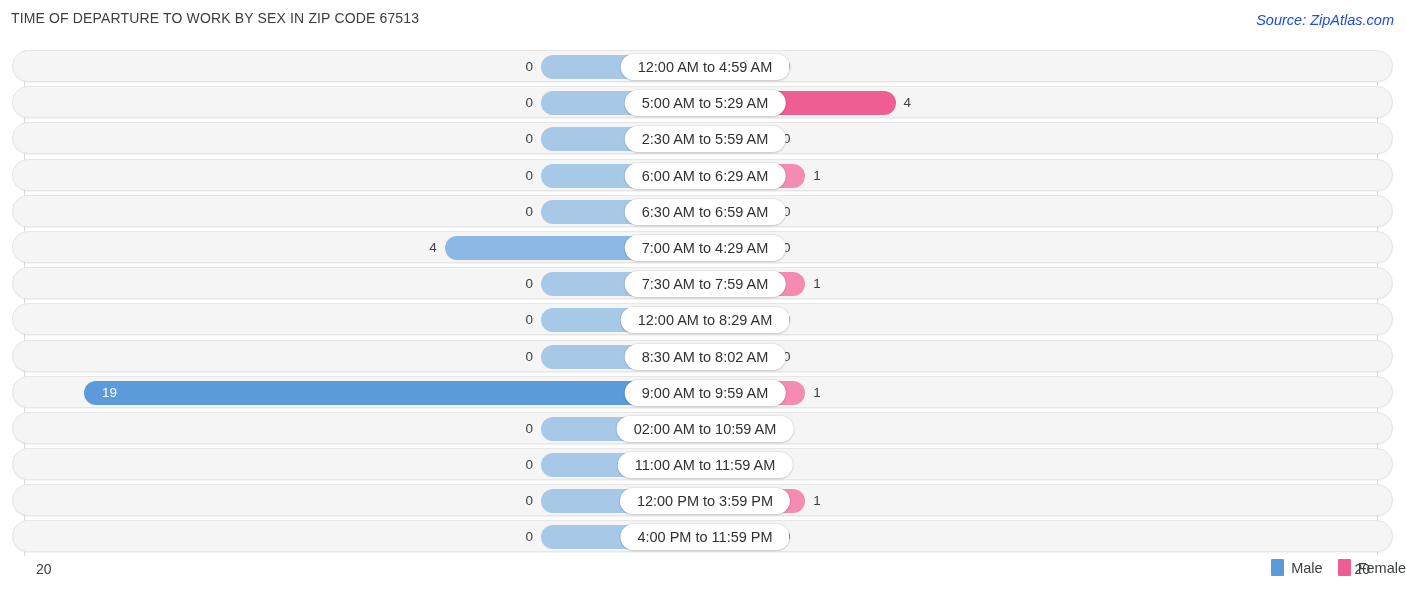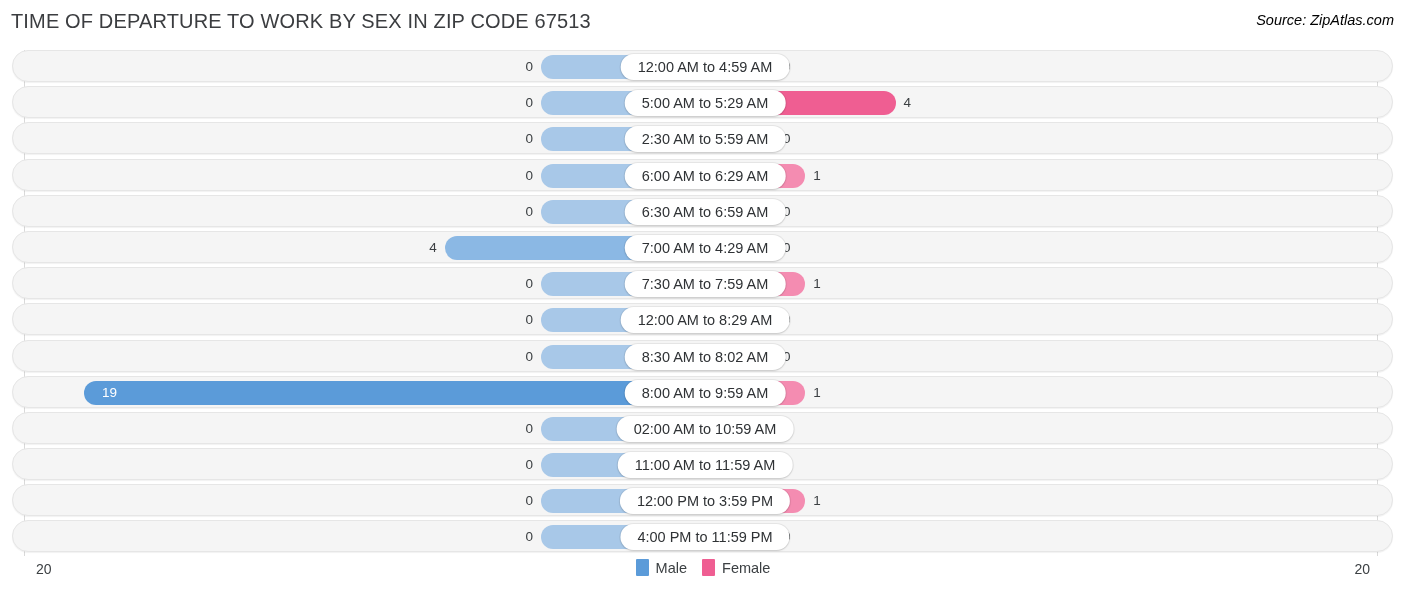--- a/index.html
+++ b/index.html
@@ -21,33 +21,33 @@
   .header {
     position: absolute;
     top: 0; left: 0;
     width: 1406px;
     height: 42px;
   }
   .chart-title {
     position: absolute;
     left: 11px;
     top: 10px;
-    font-size: 20px;
+    font-size: 14px;
     font-weight: 400;
     letter-spacing: 0.15px;
     color: #3b3d40;
     white-space: nowrap;
   }
   .source-note {
     position: absolute;
     right: 12px;
     top: 12px;
     font-size: 14.5px;
     font-style: italic;
-    color: #000000;
+    color: #1d4ed8;
     white-space: nowrap;
   }
 
   
   .plot {
     position: absolute;
     left: 0;
     top: 50px;
     width: 1406px;
     height: 505px;
@@ -158,21 +158,21 @@
     color: #3c4043;
   }
   .axis-val.left  { left: 36px; }
   .axis-val.right { right: 36px; }
 
   .legend {
     position: absolute;
     left: 0; right: 0;
     top: 3px;
     display: flex;
-    justify-content: center;
+    justify-content: flex-end;
     align-items: center;
     gap: 15px;
   }
   .legend-item {
     display: flex;
     align-items: center;
     gap: 7px;
   }
   .legend-swatch {
     width: 13px;
@@ -276,21 +276,21 @@
         <div class="cat-wrap">
           <div class="cat-label">8:30 AM to 8:02 AM</div>
         </div>
       </div>
       <div class="row">
         <div class="bar male" style="width: 615.95px; background: rgb(91, 155, 217);"></div>
         <div class="bar female" style="width: 100.15px; background: rgb(244, 140, 177);"></div>
         <div class="val male inside" style="right: auto; left: 89.05px; margin-right: 12px;">19</div>
         <div class="val female" style="margin-left: 108.15px;">1</div>
         <div class="cat-wrap">
-          <div class="cat-label">8:00 AM to 9:59 AM</div>
+          <div class="cat-label">9:00 AM to 9:59 AM</div>
         </div>
       </div>
       <div class="row">
         <div class="bar male" style="width: 159px; background: rgb(168, 200, 232);"></div>
         <div class="bar female" style="width: 70px; background: rgb(247, 169, 196);"></div>
         <div class="val male" style="right: 692px; margin-right: 167px;">0</div>
         <div class="val female" style="margin-left: 78px;">0</div>
         <div class="cat-wrap">
           <div class="cat-label">02:00 AM to 10:59 AM</div>
         </div>

